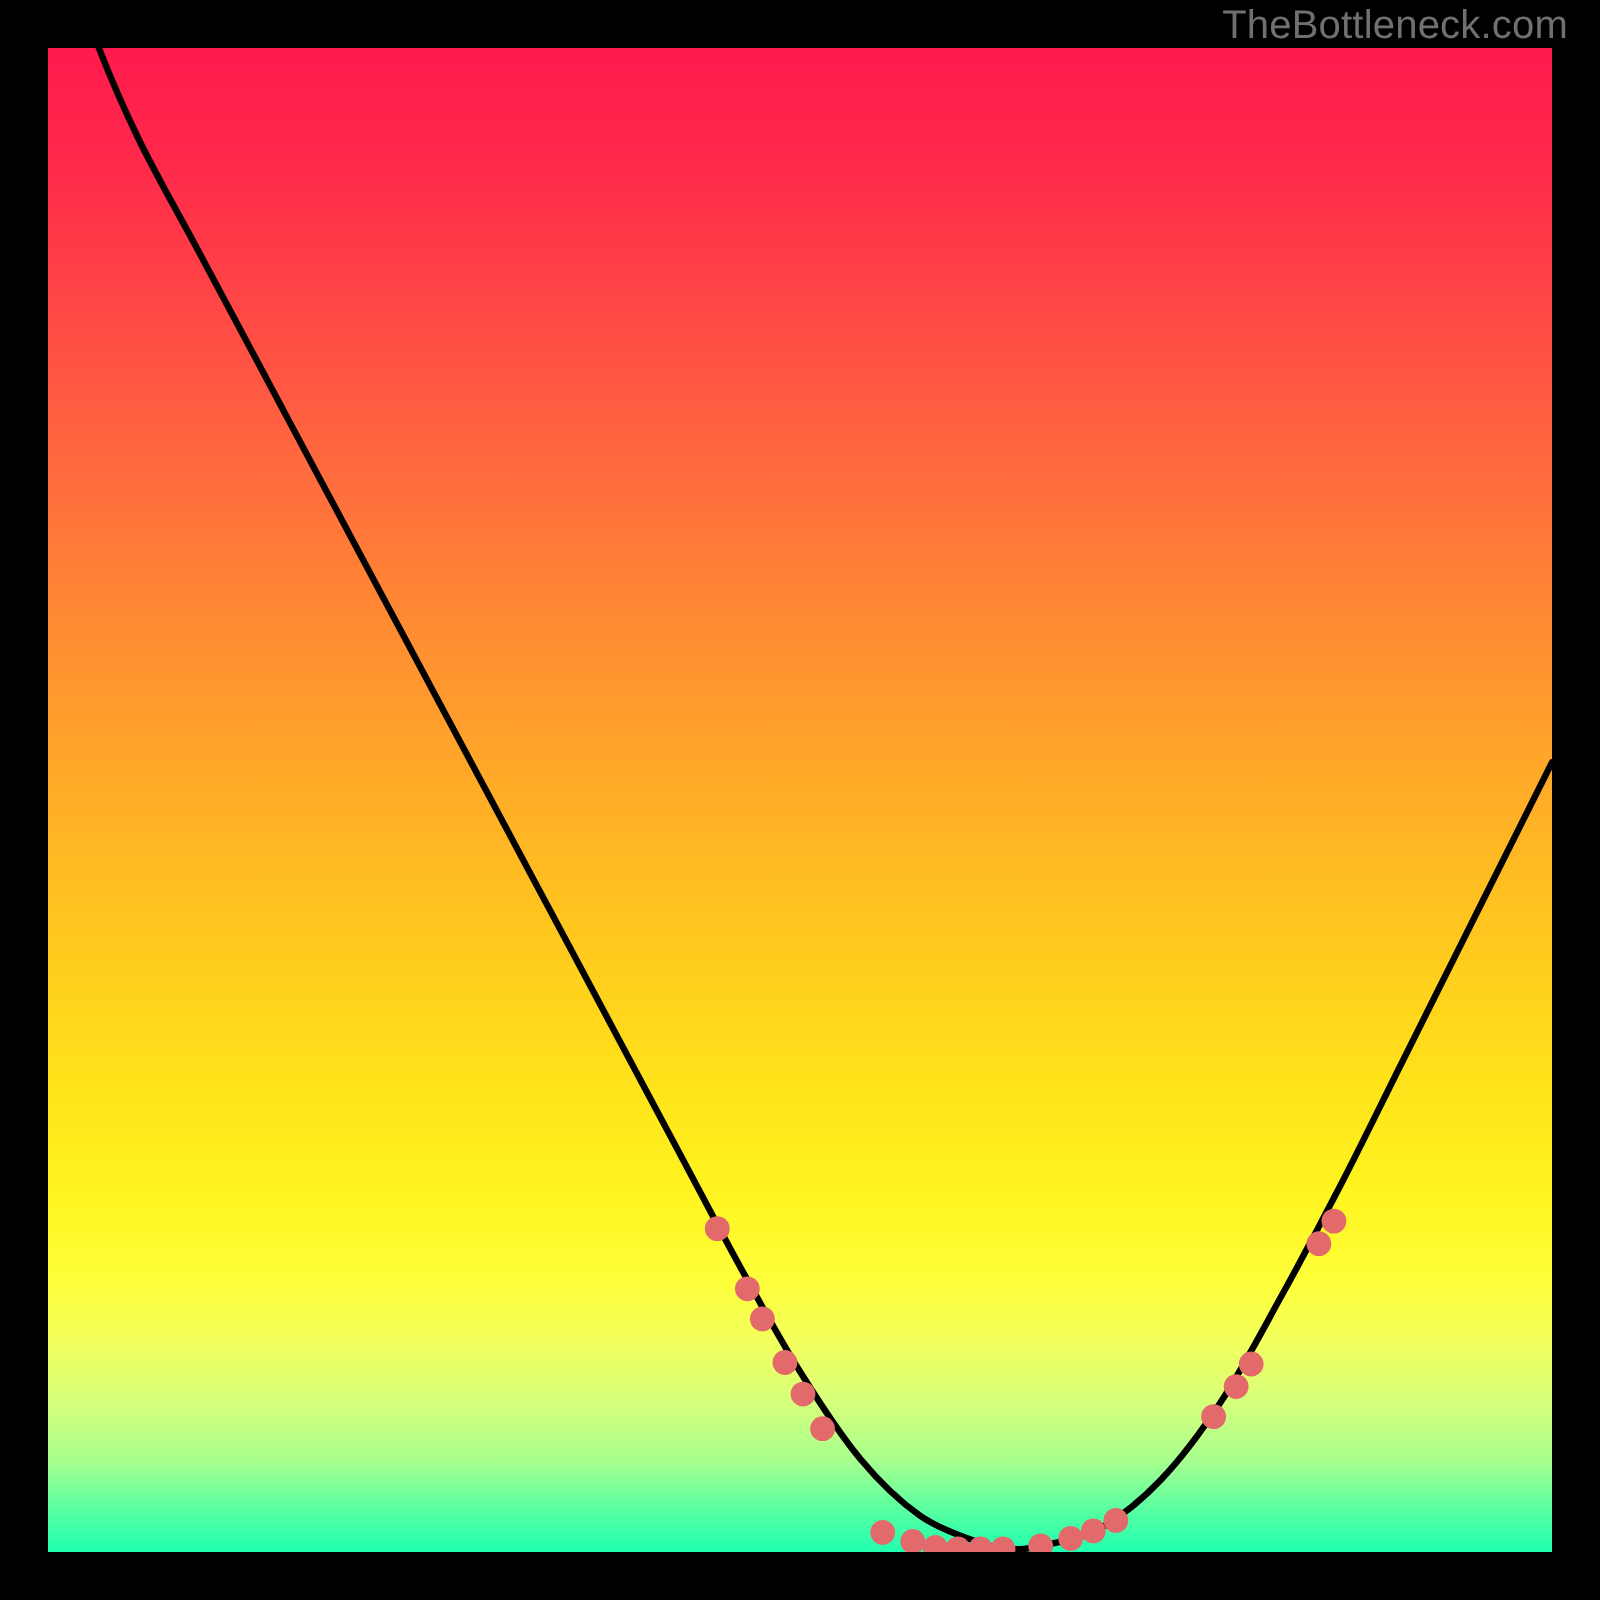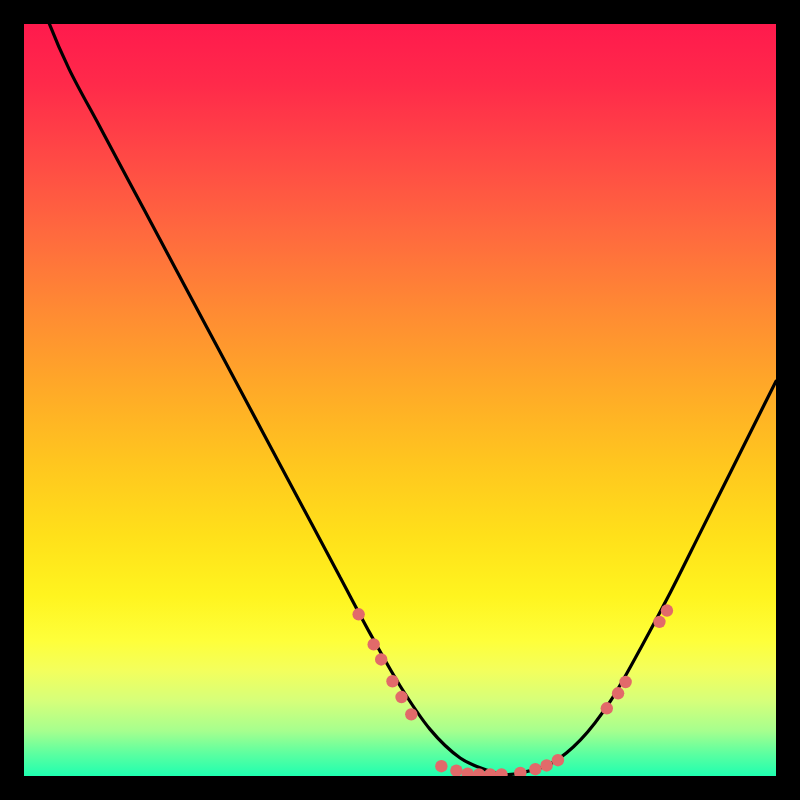--- a/index.html
+++ b/index.html
@@ -94,13 +94,14 @@
           <circle cx="522.64" cy="741.472" r="6.2" fill="#e26a6a" stroke="#c94f4f" stroke-width="0"></circle>
           <circle cx="533.92" cy="736.208" r="6.2" fill="#e26a6a" stroke="#c94f4f" stroke-width="0"></circle>
           <circle cx="582.8000000000001" cy="684.32" r="6.2" fill="#e26a6a" stroke="#c94f4f" stroke-width="0"></circle>
           <circle cx="594.08" cy="669.28" r="6.2" fill="#e26a6a" stroke="#c94f4f" stroke-width="0"></circle>
           <circle cx="601.6" cy="658" r="6.2" fill="#e26a6a" stroke="#c94f4f" stroke-width="0"></circle>
           <circle cx="635.4399999999999" cy="597.84" r="6.2" fill="#e26a6a" stroke="#c94f4f" stroke-width="0"></circle>
           <circle cx="642.96" cy="586.56" r="6.2" fill="#e26a6a" stroke="#c94f4f" stroke-width="0"></circle>
         </g>
     </svg>
   </div>
+  <div class="attribution">TheBottleneck.com</div>
 </div>
 
 </body></html>

